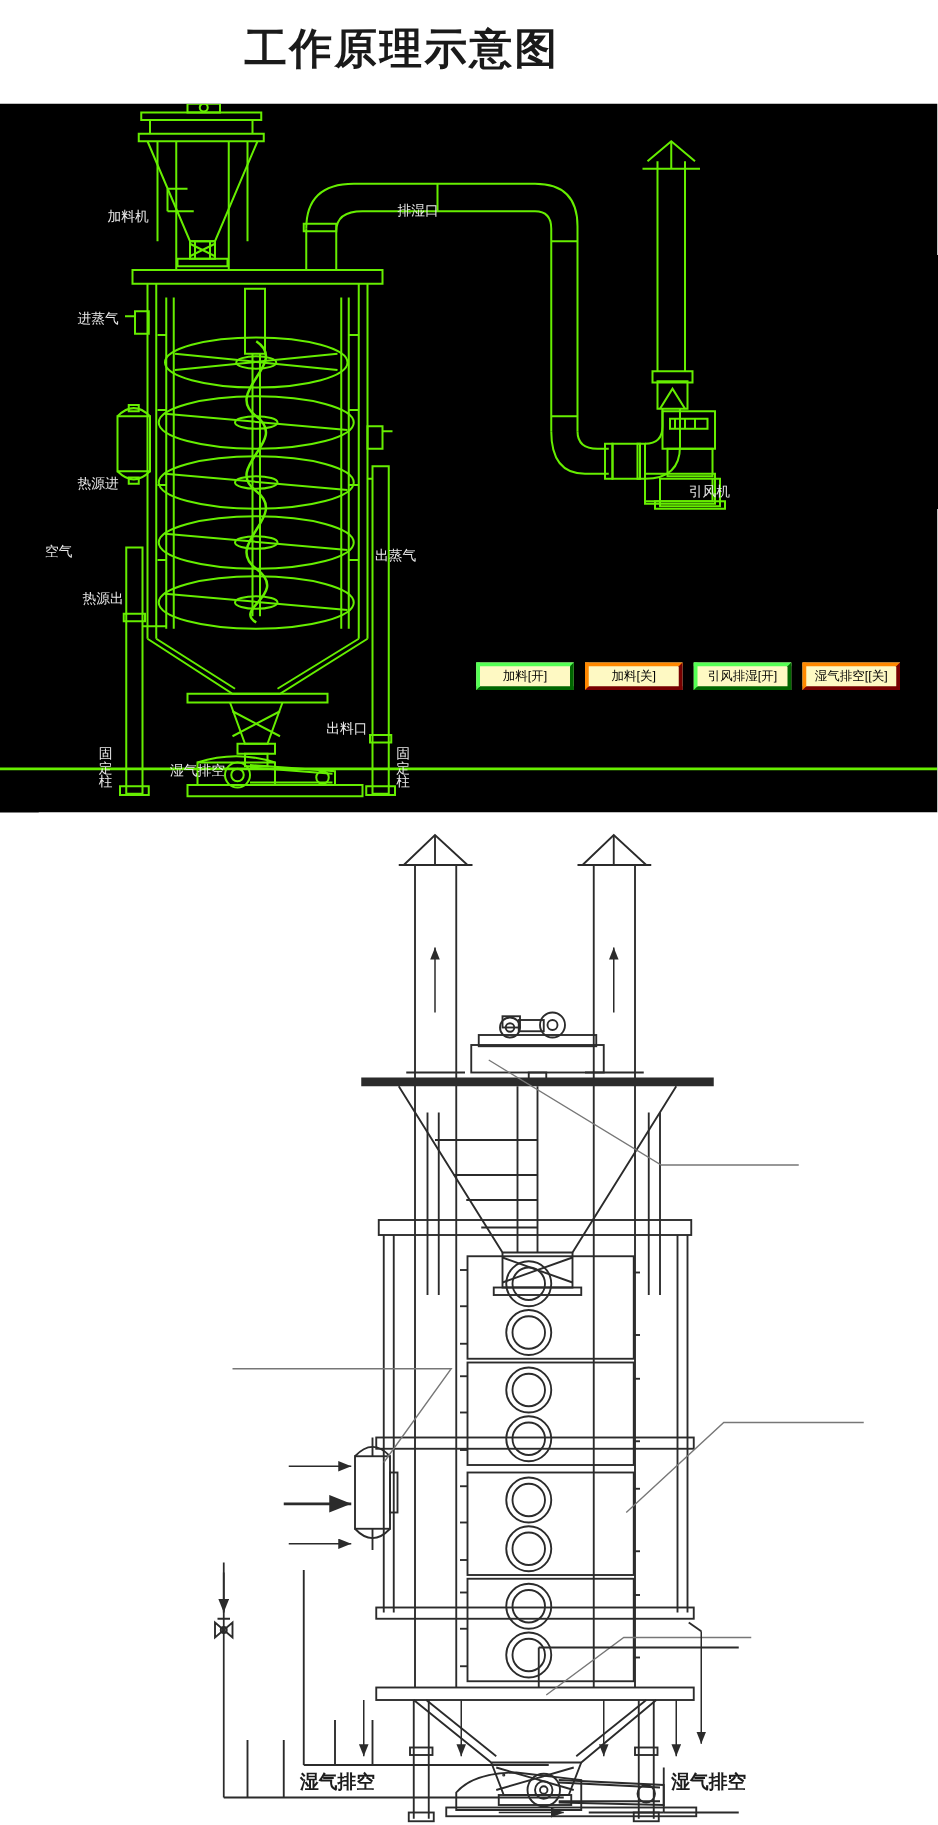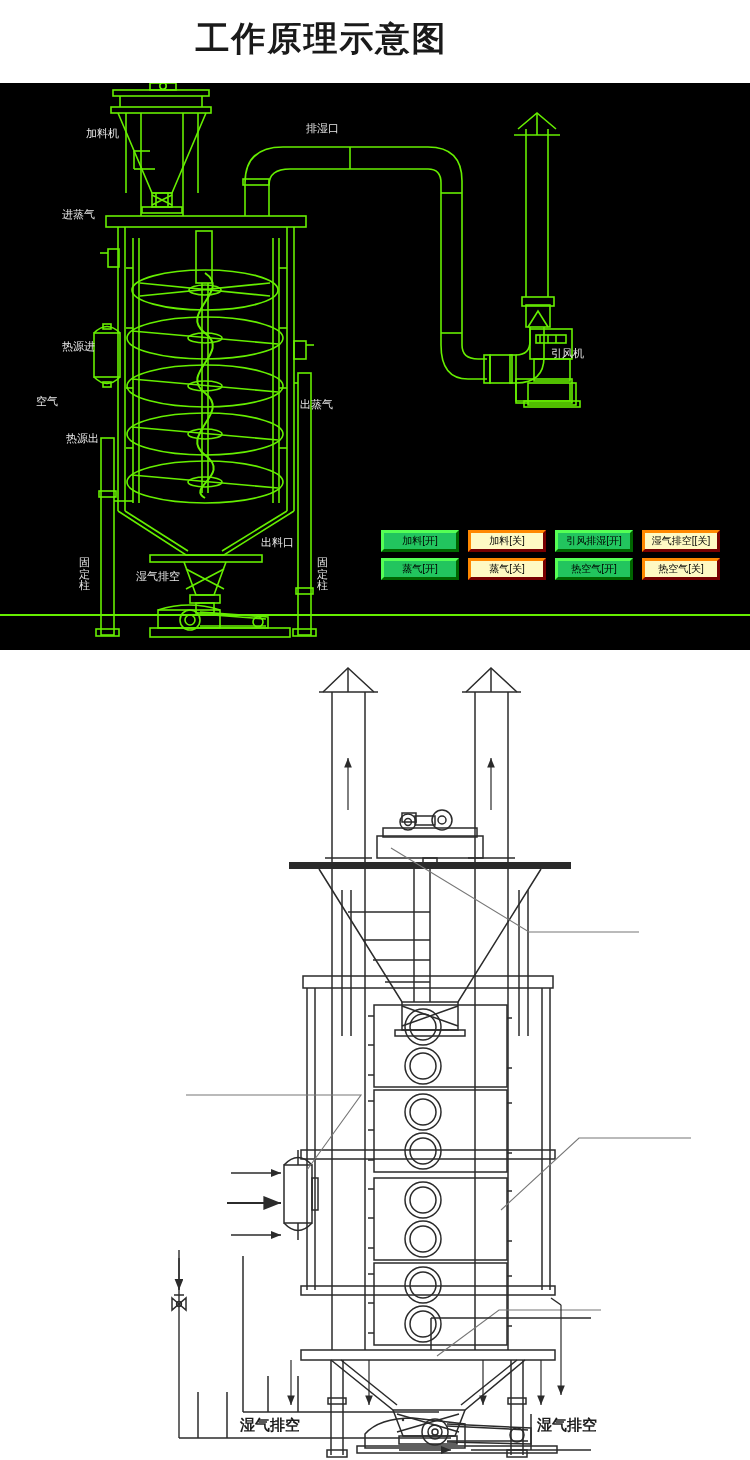--- a/index.html
+++ b/index.html
@@ -26,37 +26,38 @@
     position: absolute; left: 0; top: 83px; width: 750px; height: 567px;
     background: #000000; overflow: hidden;
   }
   .cad-svg { position:absolute; left:0; top:0; }
   .cad-label {
     position: absolute;
     color: #e8e8e8;
     font-size: 11px;
     line-height: 1.15;
     white-space: nowrap;
-    font-family: Liberation Mono, monospace;
+    font-family: Liberation Sans, sans-serif;
+    margin-top: 40px;
   }
   .cad-label.vert { white-space: normal; width: 13px; line-height:1.05;}
 
   
   .btn-panel { position: absolute; left: 381px; top: 447px; }
   .btn-row { display: flex; gap: 9px; margin-bottom: 6px; }
   .cbtn {
     width: 78px; height: 22px;
     display: flex; align-items: center; justify-content: center;
     font-size: 10px; color: #000;
     font-family: "Liberation Sans", "DejaVu Sans", sans-serif;
     cursor: pointer;
     border-style: solid; border-width: 3px;
   }
   .cbtn.on {
-    background: #22c55e;
+    background: #fef9c3;
     border-color: #55ff55 #006600 #006600 #55ff55;
   }
   .cbtn.off {
     background: #fef9c3;
     border-color: #ff8800 #770000 #770000 #ff8800;
   }
 
   
   .schem-panel {
     position: absolute; left: 0; top: 650px; width: 750px; height: 810px;
@@ -233,47 +234,41 @@
         <line x1="556" y1="252" x2="556" y2="260"></line>
         <rect x="534" y="276" width="36" height="22"></rect>
         <rect x="528" y="300" width="48" height="22"></rect>
         <rect x="524" y="318" width="56" height="6"></rect>
 
         <line x1="0" y1="532" x2="750" y2="532" stroke-width="2.2"></line>
       </g>
     </svg>
 
     <div class="cad-label" style="left:86px; top:45px;">加料机</div>
-    <div class="cad-label" style="left:306px; top:40px;text-align:center;">排湿口</div>
+    <div class="cad-label" style="left:318px; top:40px;text-align:center;">排湿口</div>
     <div class="cad-label" style="left:62px; top:126px;">进蒸气</div>
     <div class="cad-label" style="left:62px; top:258px;">热源进</div>
     <div class="cad-label" style="left:36px; top:313px;">空气</div>
     <div class="cad-label" style="left:66px; top:350px;">热源出</div>
     <div class="cad-label" style="left:300px; top:316px;">出蒸气</div>
     <div class="cad-label" style="left:237px; top:454px;padding-left:24px;">出料口</div>
     <div class="cad-label vert" style="left:79px; top:475px;">固定柱</div>
     <div class="cad-label vert" style="left:317px; top:475px;">固定柱</div>
     <div class="cad-label" style="left:136px; top:488px;">湿气排空</div>
     <div class="cad-label" style="left:551px; top:265px;">引风机</div>
 
     <div class="btn-panel">
 
       <div class="btn-row">
         <div class="cbtn on">加料[开]</div>
         <div class="cbtn off">加料[关]</div>
         <div class="cbtn on">引风排湿[开]</div>
         <div class="cbtn off">湿气排空[[关]</div>
       </div>
 
-      <div class="btn-row">
-        <div class="cbtn on">蒸气[开]</div>
-        <div class="cbtn off">蒸气[关]</div>
-        <div class="cbtn on">热空气[开]</div>
-        <div class="cbtn off">热空气[关]</div>
-      </div>
 
 
     </div>
   </div>
 
   <div class="schem-panel">
 
     <svg class="schem-svg" width="750" height="810" viewBox="0 0 750 810">
       <defs>
         <marker id="ah" markerWidth="9" markerHeight="9" refX="8" refY="3.2" orient="auto">

